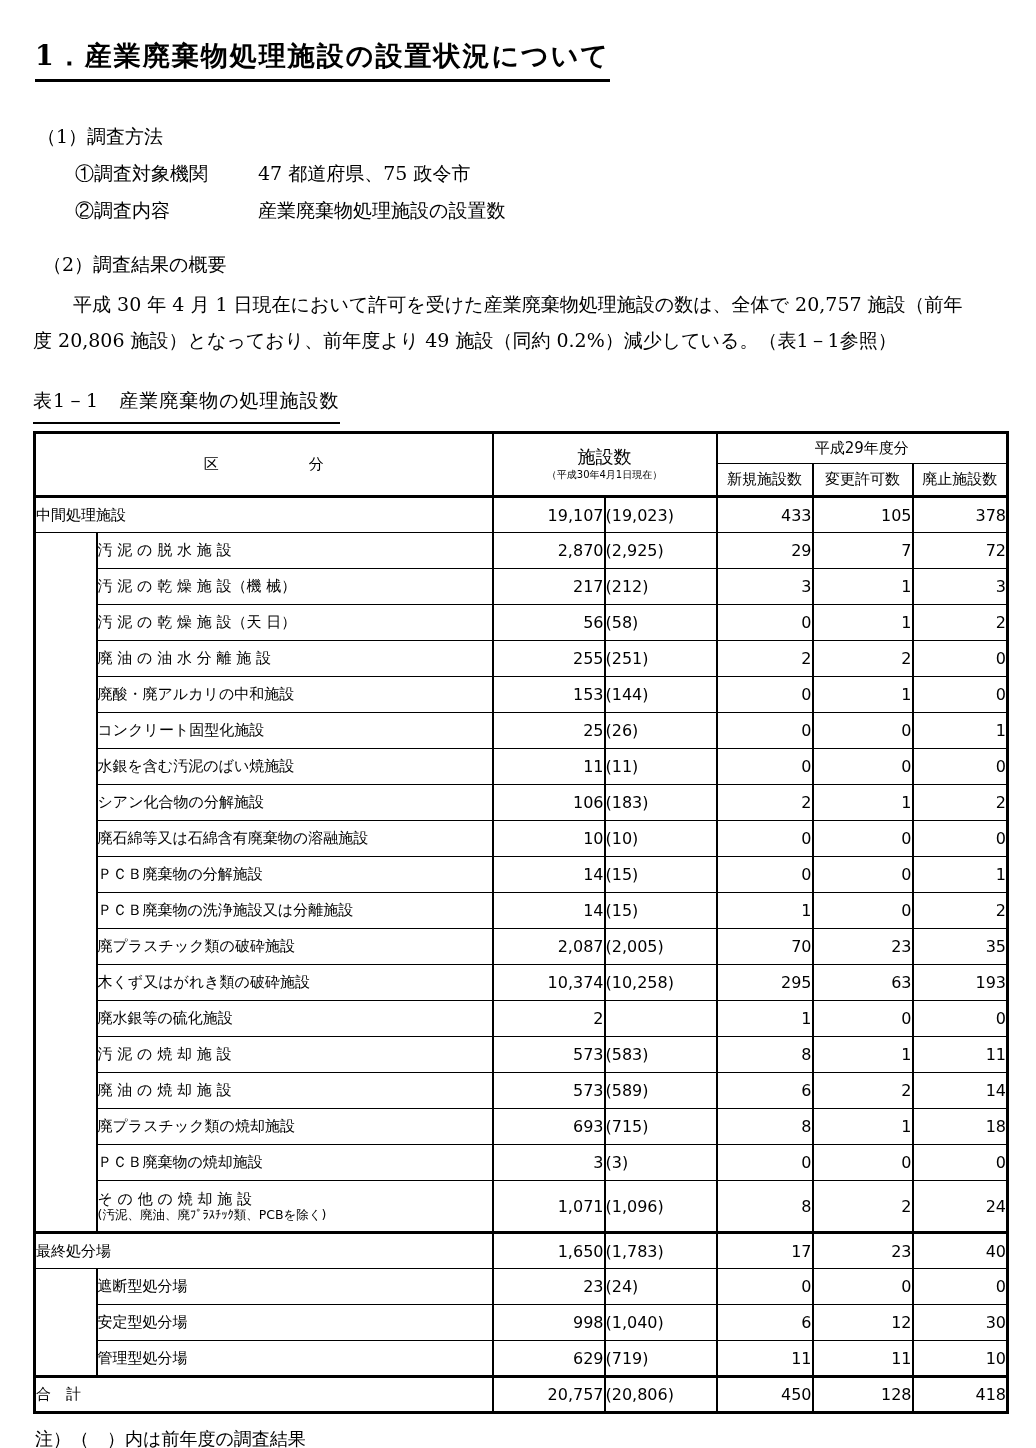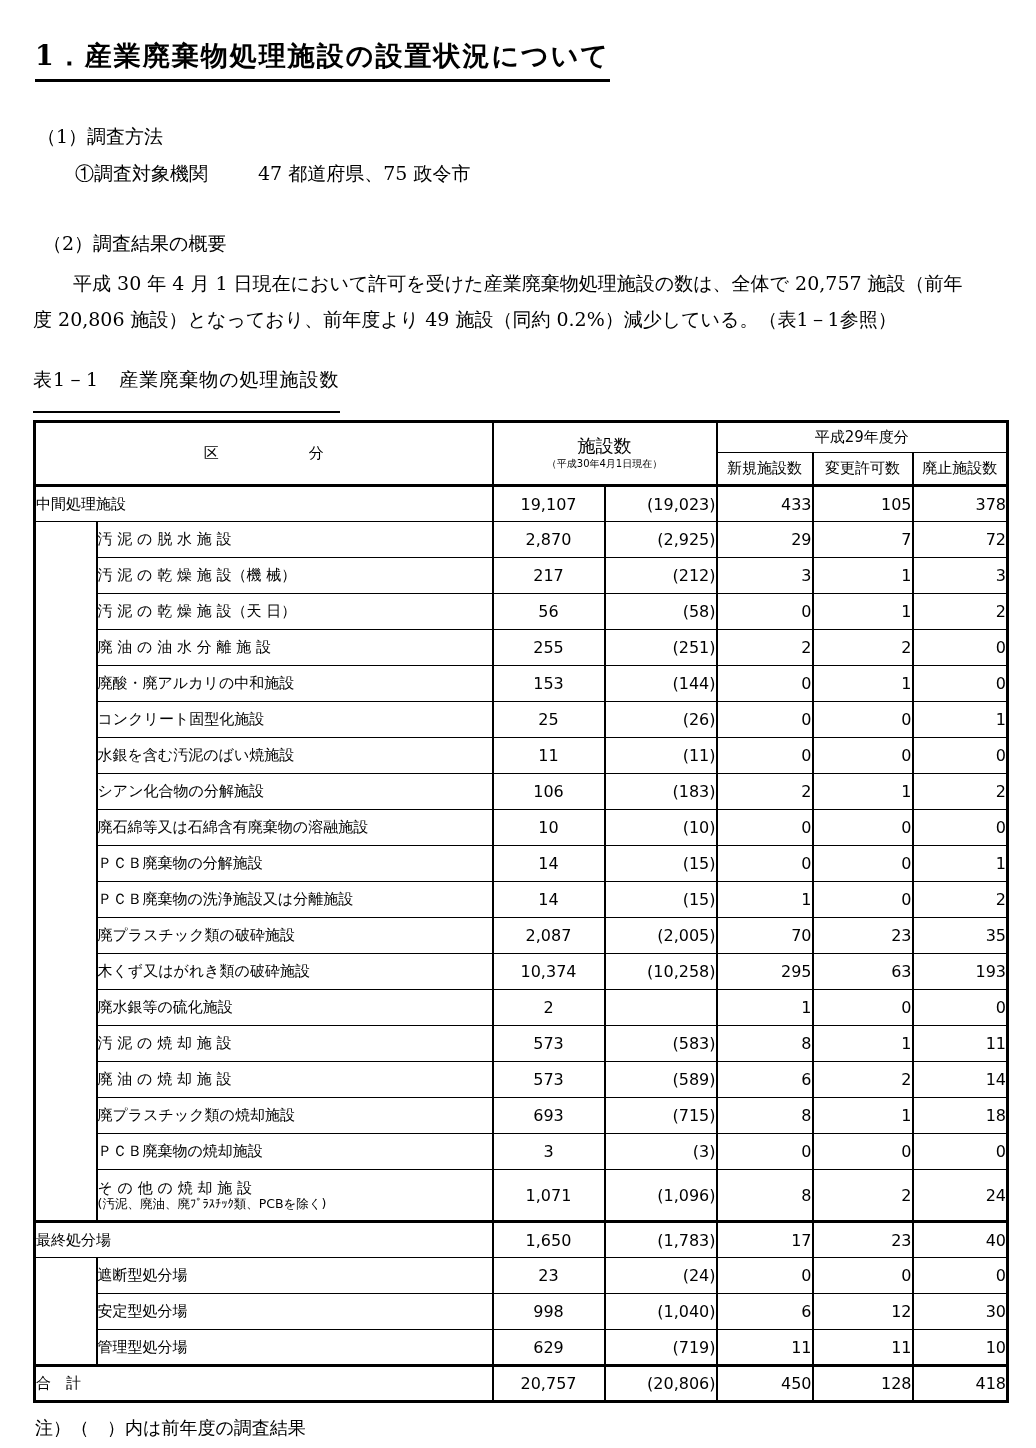--- a/index.html
+++ b/index.html
@@ -13,28 +13,28 @@
     display:inline-block; font-size:27px; font-weight:600; letter-spacing:2px;
     border-bottom:3px solid #000; padding-bottom:5px; margin:2px 0 0 2px;
   }
 
   .sec-heading { font-size:19px; margin:0; font-weight:normal; }
   .sec1-heading { margin-top:42px; margin-left:4px; }
   .kv-row { display:flex; font-size:19px; margin-left:42px; margin-top:11px; }
   .kv-label { width:183px; flex:none; }
   .kv-value { flex:1; }
 
-  .sec2-heading { margin-top:44px; margin-left:10px; }
+  .sec2-heading { margin-top:28px; margin-left:10px; }
   .para { font-size:19px; line-height:36px; margin-top:8px; }
   .para .pline { white-space:nowrap; }
   .para .pline.first { padding-left:40px; }
 
   .table-caption {
     display:inline-block; font-size:19px; margin-top:30px;
-    border-bottom:2px solid #000; padding-bottom:18px; letter-spacing:1px;
+    border-bottom:2px solid #000; padding-bottom:8px; letter-spacing:1px;
   }
 
   table.facility {
     border-collapse:collapse; table-layout:fixed; width:973px; margin-top:7px;
     border:3px solid #000;
     font-family:"DejaVu Sans","Liberation Sans",sans-serif;
   }
   table.facility th, table.facility td {
     border:1px solid #000; border-left-width:2px; border-right-width:2px;
     padding:0; overflow:hidden;
@@ -51,38 +51,42 @@
   tbody tr.tall { height:52px; }
   tbody tr.section-top > td { border-top-width:3px; }
   tbody td { font-size:16px; vertical-align:middle; }
   td.cell-label { font-size:15px; text-align:left; }
   td.top-label { padding-left:5px; }
   td.sub-label { padding-left:7px; }
   td.cell-indent { border-bottom-width:3px; }
   .label-note { font-size:12.5px; line-height:14px; margin-top:1px; }
   .label-main2 { line-height:16px; }
 
-  td.cell-count { text-align:center; padding-right:24px; border-right:1px solid #c0c0c0; }
-  td.cell-paren { text-align:right; padding-right:12px; border-left:1px solid #c0c0c0; }
+  td.cell-count { text-align:right; padding-right:24px; border-right:1px solid #c0c0c0; }
+  td.cell-paren { padding-right:12px; border-left:1px solid #c0c0c0; }
   td.cell-new, td.cell-change, td.cell-abolish { text-align:right; padding-right:19px; }
 
   .note { font-size:18px; margin-top:13px; margin-left:2px; }
 </style>
 </head>
 <body>
 
 <div class="page">
   <div class="content">
 
     <h1 class="doc-title">1．産業廃棄物処理施設の設置状況について</h1>
 
     <h2 class="sec-heading sec1-heading">（1）調査方法</h2>
     <div class="kv-row">
       <span class="kv-label">①調査対象機関</span>
       <span class="kv-value">47 都道府県、75 政令市</span>
+    </div>
+    <div class="kv-row">
+      <span class="kv-label">②調査内容</span>
+      <span class="kv-value">産業廃棄物処理施設の設置数</span>
     </div>
 
     <h2 class="sec-heading sec2-heading">（2）調査結果の概要</h2>
     <div class="para">
       <div class="pline first">平成 30 年 4 月 1 日現在において許可を受けた産業廃棄物処理施設の数は、全体で 20,757 施設（前年</div>
       <div class="pline">度 20,806 施設）となっており、前年度より 49 施設（同約 0.2%）減少している。（表1－1参照）</div>
     </div>
 
     <div class="table-caption">表1－1　産業廃棄物の処理施設数</div>
 

